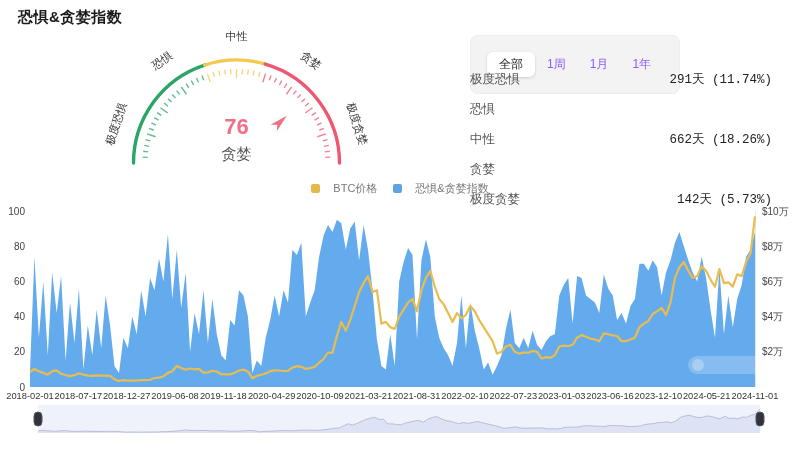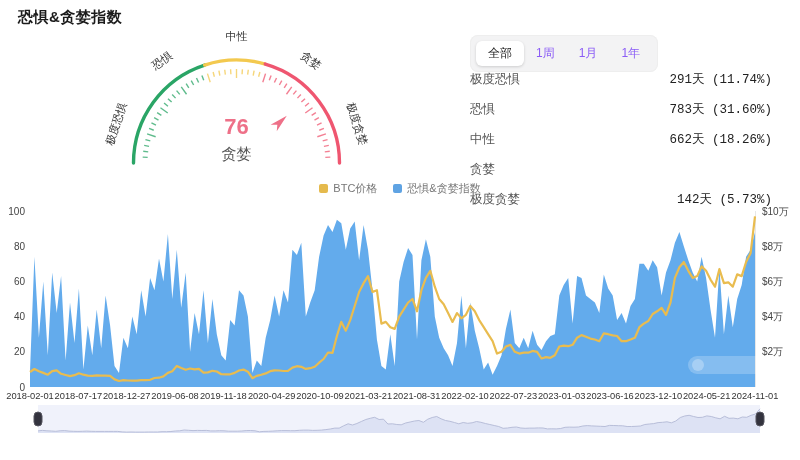--- a/index.html
+++ b/index.html
@@ -3,31 +3,31 @@
 <meta charset="utf-8">
 <style>
   html,body{margin:0;padding:0;background:#fff;}
   body{width:800px;height:460px;position:relative;overflow:hidden;
        font-family:"Liberation Sans","DejaVu Sans",sans-serif;-webkit-font-smoothing:antialiased;}
   .abs{position:absolute;}
   #page-title{left:18px;top:8px;font-size:15px;font-weight:bold;color:#1b1b1b;letter-spacing:.5px;}
   
   #gauge-wrap{left:100px;top:30px;width:280px;height:152px;}
   
-  #range-tabs{left:470px;top:35px;background:#f3f3f4;border-radius:8px;padding:6px;display:flex;box-shadow:inset 0 0 0 1px #eee;}
+  #range-tabs{left:470px;top:35px;background:#f3f3f4;border-radius:8px;padding:17px;display:flex;box-shadow:inset 0 0 0 1px #eee;}
   .tab{border:none;background:transparent;font-size:12px;color:#8b5cf6;padding:4px 12px;border-radius:6px;cursor:pointer;font-family:inherit;}
   .tab.active{background:#fff;color:#222;box-shadow:0 1px 3px rgba(0,0,0,.16);}
   
   #stats{left:470px;top:64px;width:302px;}
   .stat-row{display:flex;justify-content:space-between;align-items:center;height:30px;font-size:12.5px;}
   .stat-label{color:#555;}
   .stat-value{color:#222;font-family:Liberation Mono, monospace;}
   
   #legend{left:0;top:181px;width:800px;display:flex;justify-content:center;gap:16px;font-size:11px;color:#777;}
-  .legend-item{display:flex;align-items:center;gap:5px;}
+  .legend-item{display:flex;align-items:center;gap:13px;}
   .legend-swatch{width:9px;height:9px;border-radius:2px;display:inline-block;}
   #main-chart{left:0;top:0;width:800px;height:460px;pointer-events:none;}
   #brush-wrap{left:0;top:404px;width:800px;height:36px;}
   svg text{font-family:"Liberation Sans","DejaVu Sans",sans-serif;}
 </style>
 </head>
 <body>
 
 <div class="abs" id="page-title">恐惧&amp;贪婪指数</div>
 
@@ -101,21 +101,20 @@
     <button class="tab">1年</button>
   </div>
 
 <div class="abs" id="stats">
     <div class="stat-row">
       <span class="stat-label">极度恐惧</span>
       <span class="stat-value">291天 (11.74%)</span>
     </div>
     <div class="stat-row">
       <span class="stat-label">恐惧</span>
-      <span class="stat-value">783天 (31.60%)</span>
     </div>
     <div class="stat-row">
       <span class="stat-label">中性</span>
       <span class="stat-value">662天 (18.26%)</span>
     </div>
     <div class="stat-row">
       <span class="stat-label">贪婪</span>
     </div>
     <div class="stat-row">
       <span class="stat-label">极度贪婪</span>

